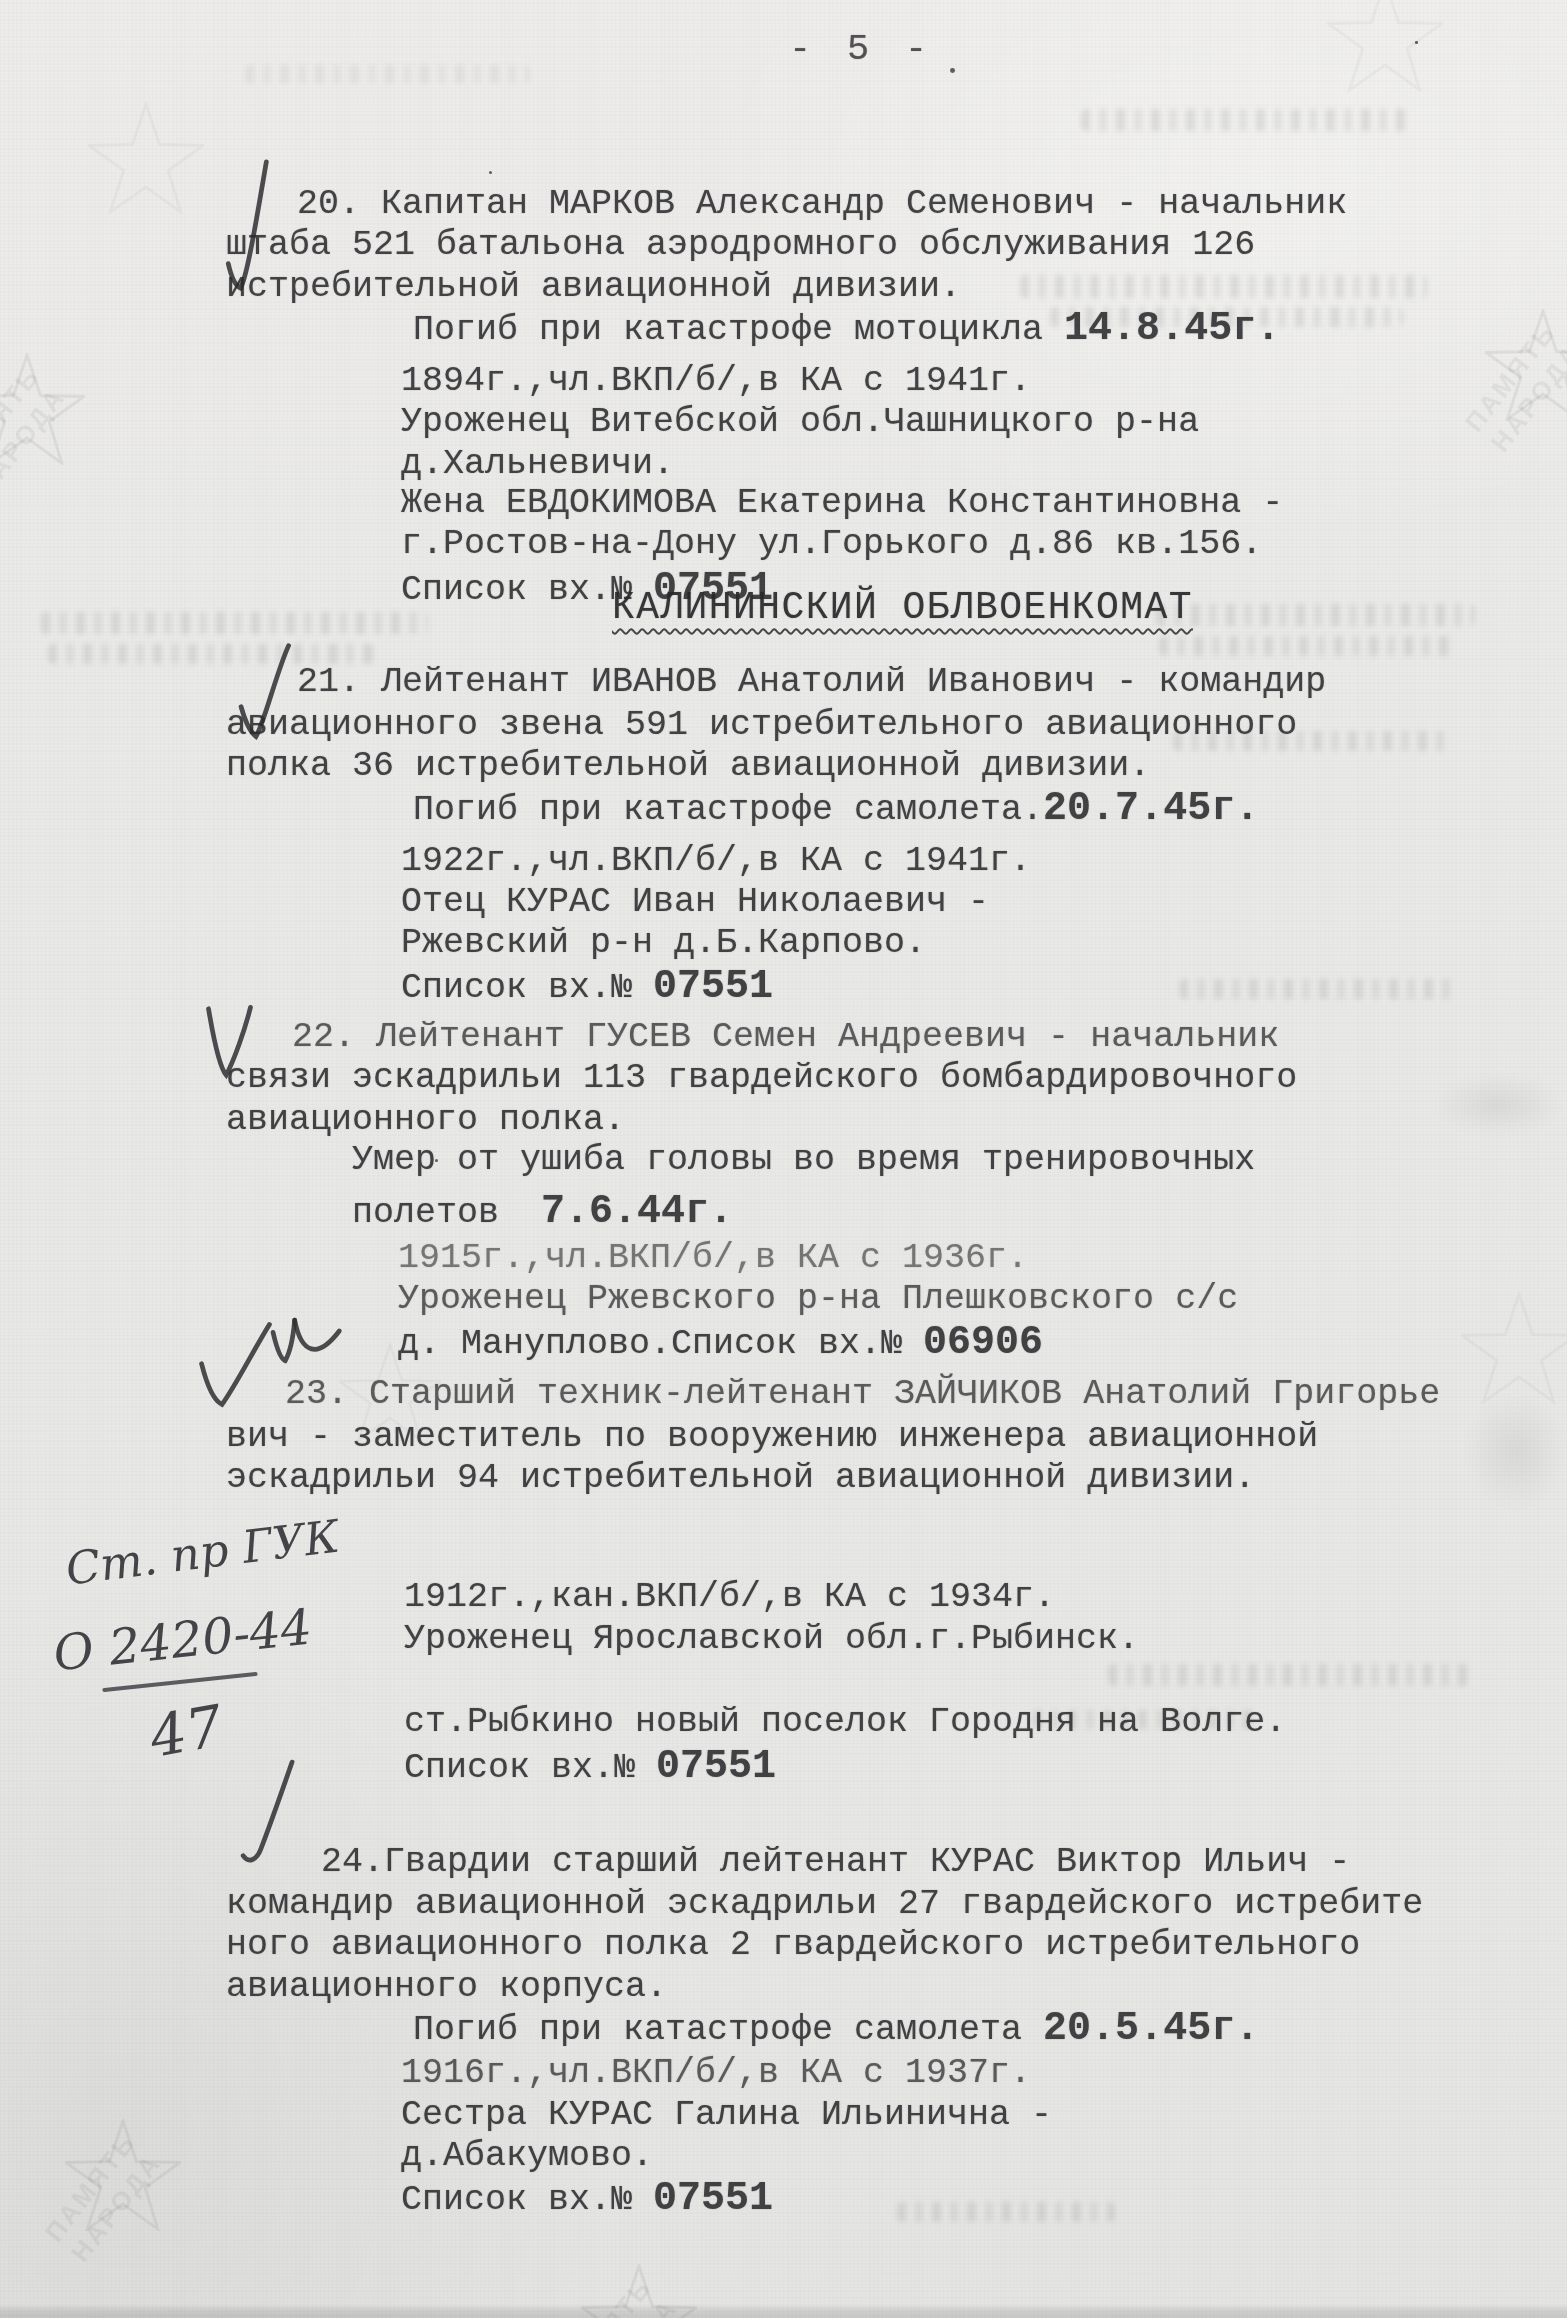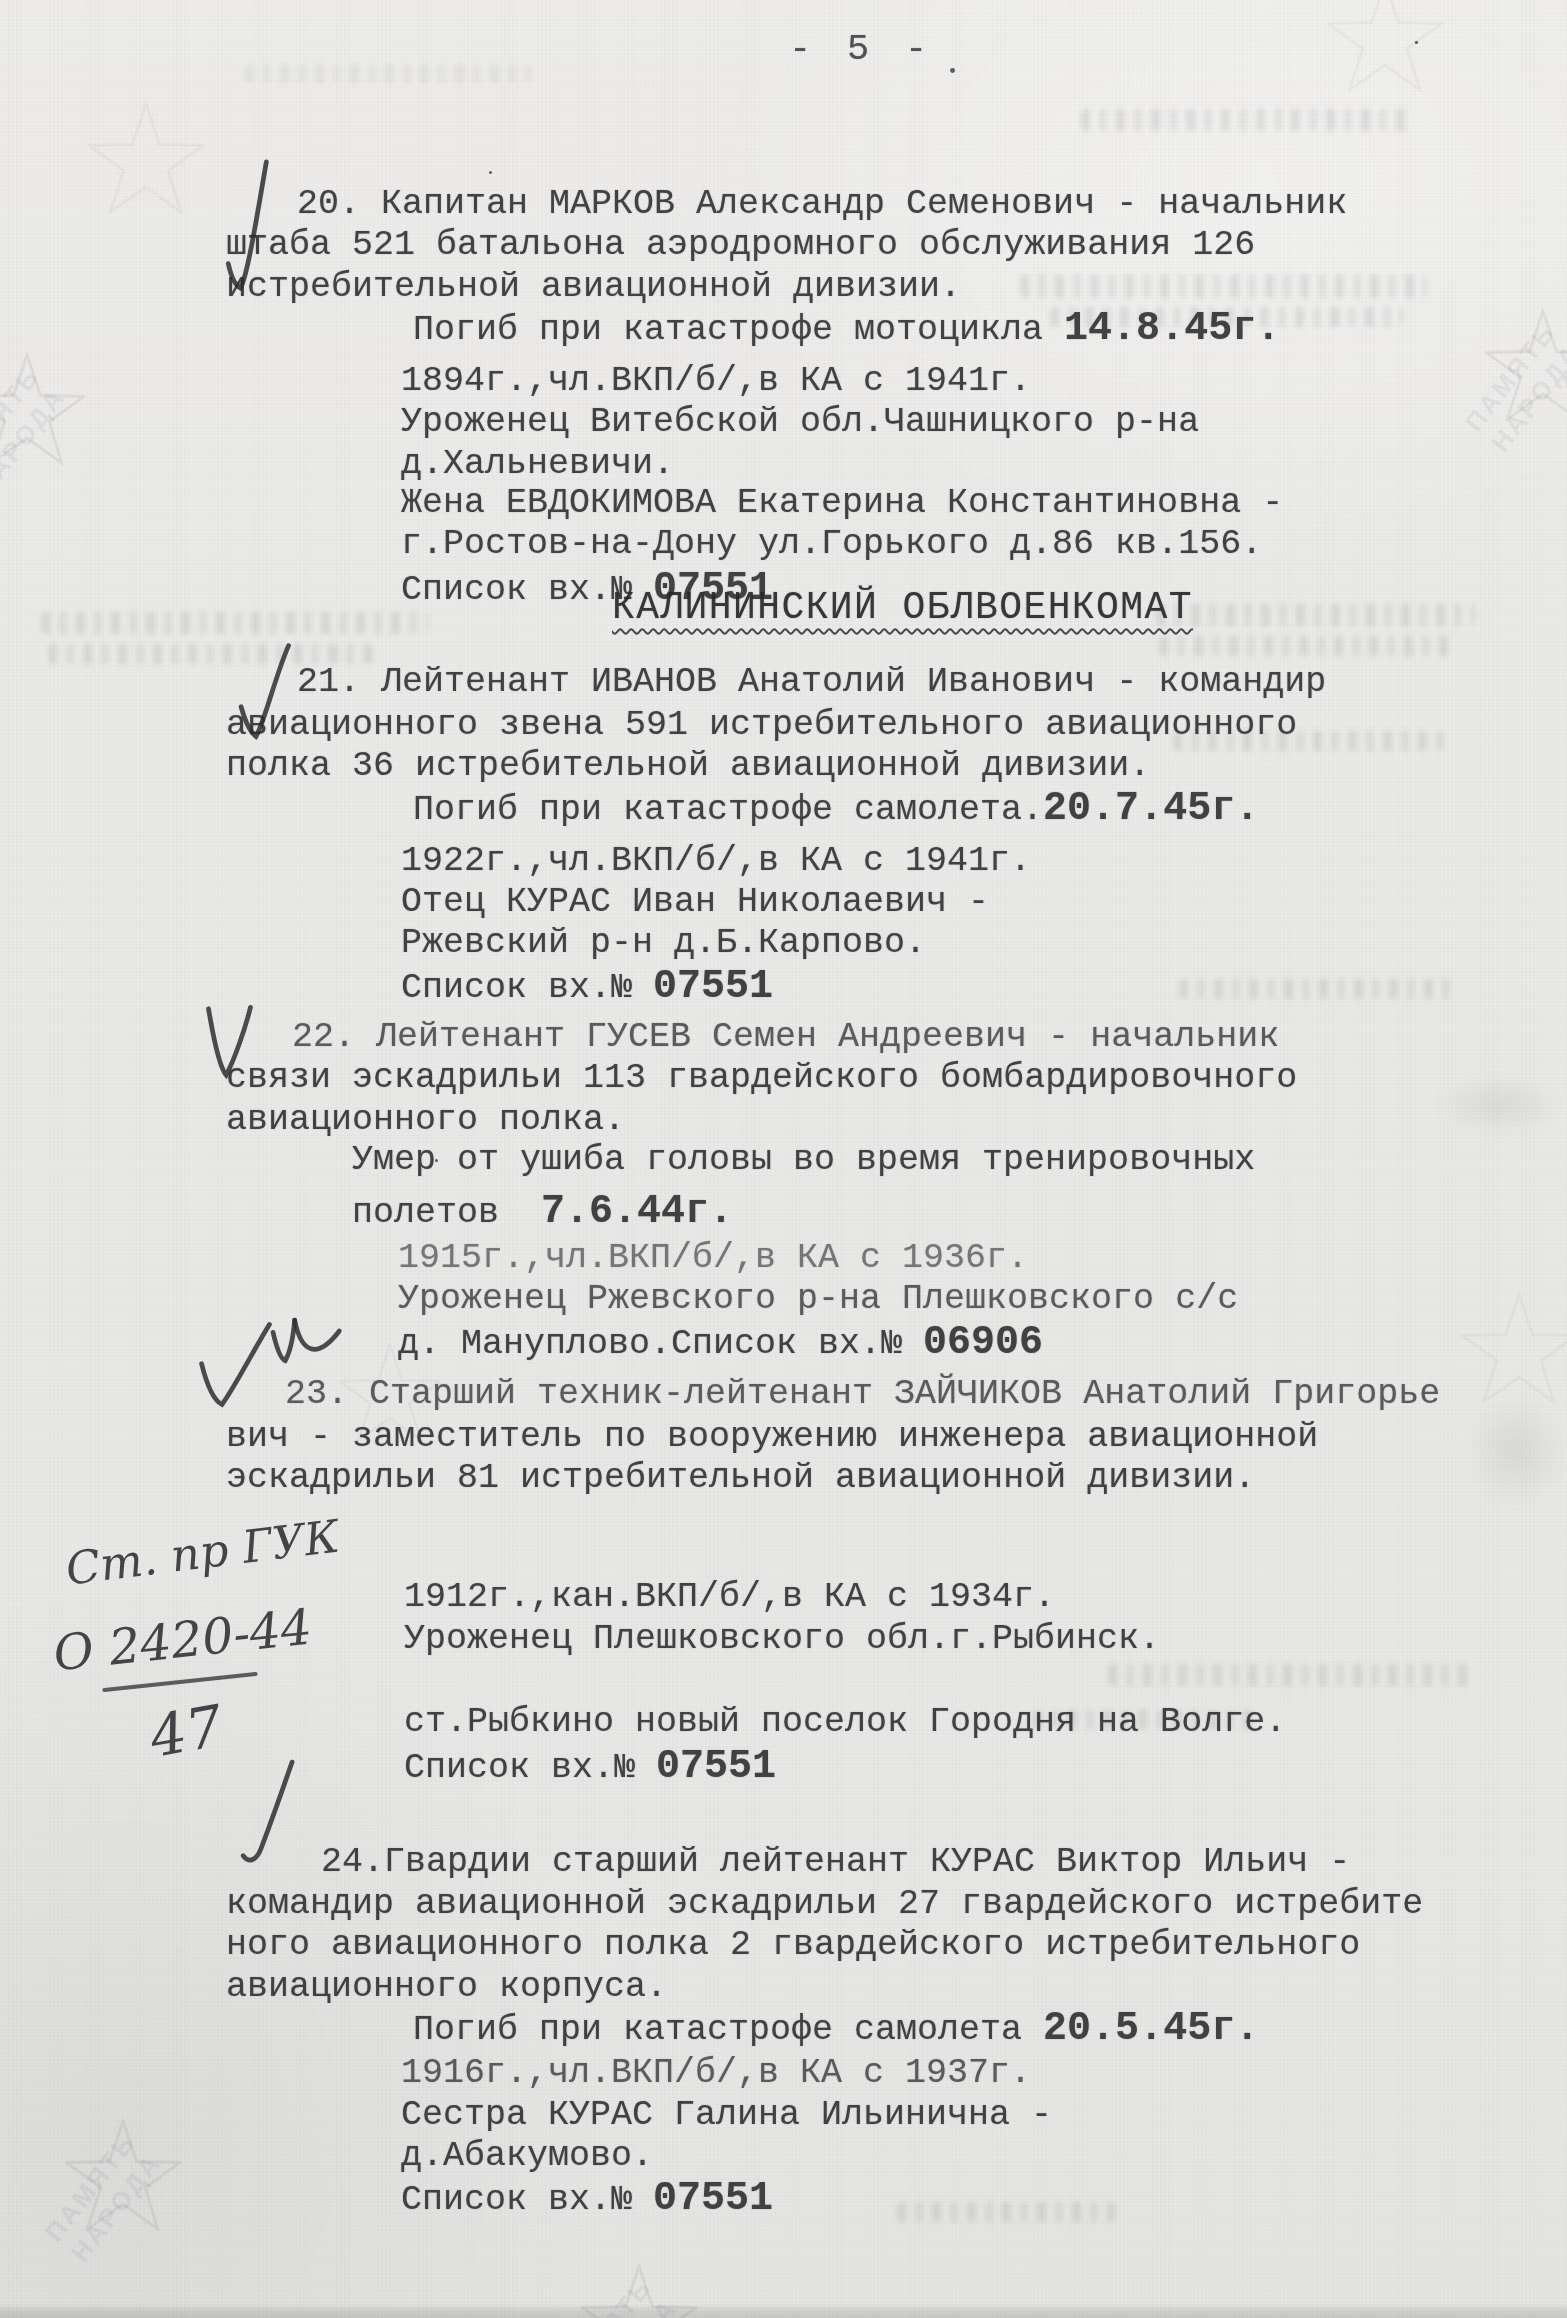--- a/index.html
+++ b/index.html
@@ -196,23 +196,23 @@
   <div class="tw" style="left:226px;top:1059px">связи эскадрильи 113 гвардейского бомбардировочного</div>
   <div class="tw" style="left:226px;top:1101px">авиационного полка.</div>
   <div class="tw" style="left:352px;top:1141px">Умер от ушиба головы во время тренировочных</div>
   <div class="tw" style="left:352px;top:1190px"><span>полетов  </span><span class="big">7.6.44г.</span></div>
   <div class="tw fade" style="left:398px;top:1239px">1915г.,чл.ВКП/б/,в КА с 1936г.</div>
   <div class="tw fade2" style="left:398px;top:1280px">Уроженец Ржевского р-на Плешковского с/с</div>
   <div class="tw" style="left:398px;top:1321px"><span>д. Мануплово.Список вх.№ </span><span class="big">06906</span></div>
 
   <div class="tw fade2" style="left:285px;top:1375px">23. Старший техник-лейтенант ЗАЙЧИКОВ Анатолий Григорье</div>
   <div class="tw" style="left:226px;top:1418px">вич - заместитель по вооружению инженера авиационной</div>
-  <div class="tw" style="left:226px;top:1459px">эскадрильи 81 истребительной авиационной дивизии.</div>
+  <div class="tw" style="left:226px;top:1459px">эскадрильи 94 истребительной авиационной дивизии.</div>
   <div class="tw" style="left:404px;top:1578px">1912г.,кан.ВКП/б/,в КА с 1934г.</div>
-  <div class="tw" style="left:404px;top:1620px">Уроженец Плешковского обл.г.Рыбинск.</div>
+  <div class="tw" style="left:404px;top:1620px">Уроженец Ярославской обл.г.Рыбинск.</div>
   <div class="tw" style="left:404px;top:1703px">ст.Рыбкино новый поселок Городня на Волге.</div>
   <div class="tw" style="left:404px;top:1745px"><span>Список вх.№ </span><span class="big">07551</span></div>
 
   <div class="hw" style="left:65px;top:1526px;font-size:45px;transform:rotate(-7deg)">Ст. пр ГУК</div>
   <div class="hw" style="left:53px;top:1612px;font-size:49px;transform:rotate(-6deg)">О 2420-44</div>
   <div class="hw-underline" style="left:102px;top:1680px;width:156px"></div>
   <div class="hw" style="left:150px;top:1698px;font-size:57px;transform:rotate(-10deg)">47</div>
 
 
   <div class="tw" style="left:321px;top:1843px">24.Гвардии старший лейтенант КУРАС Виктор Ильич -</div>

